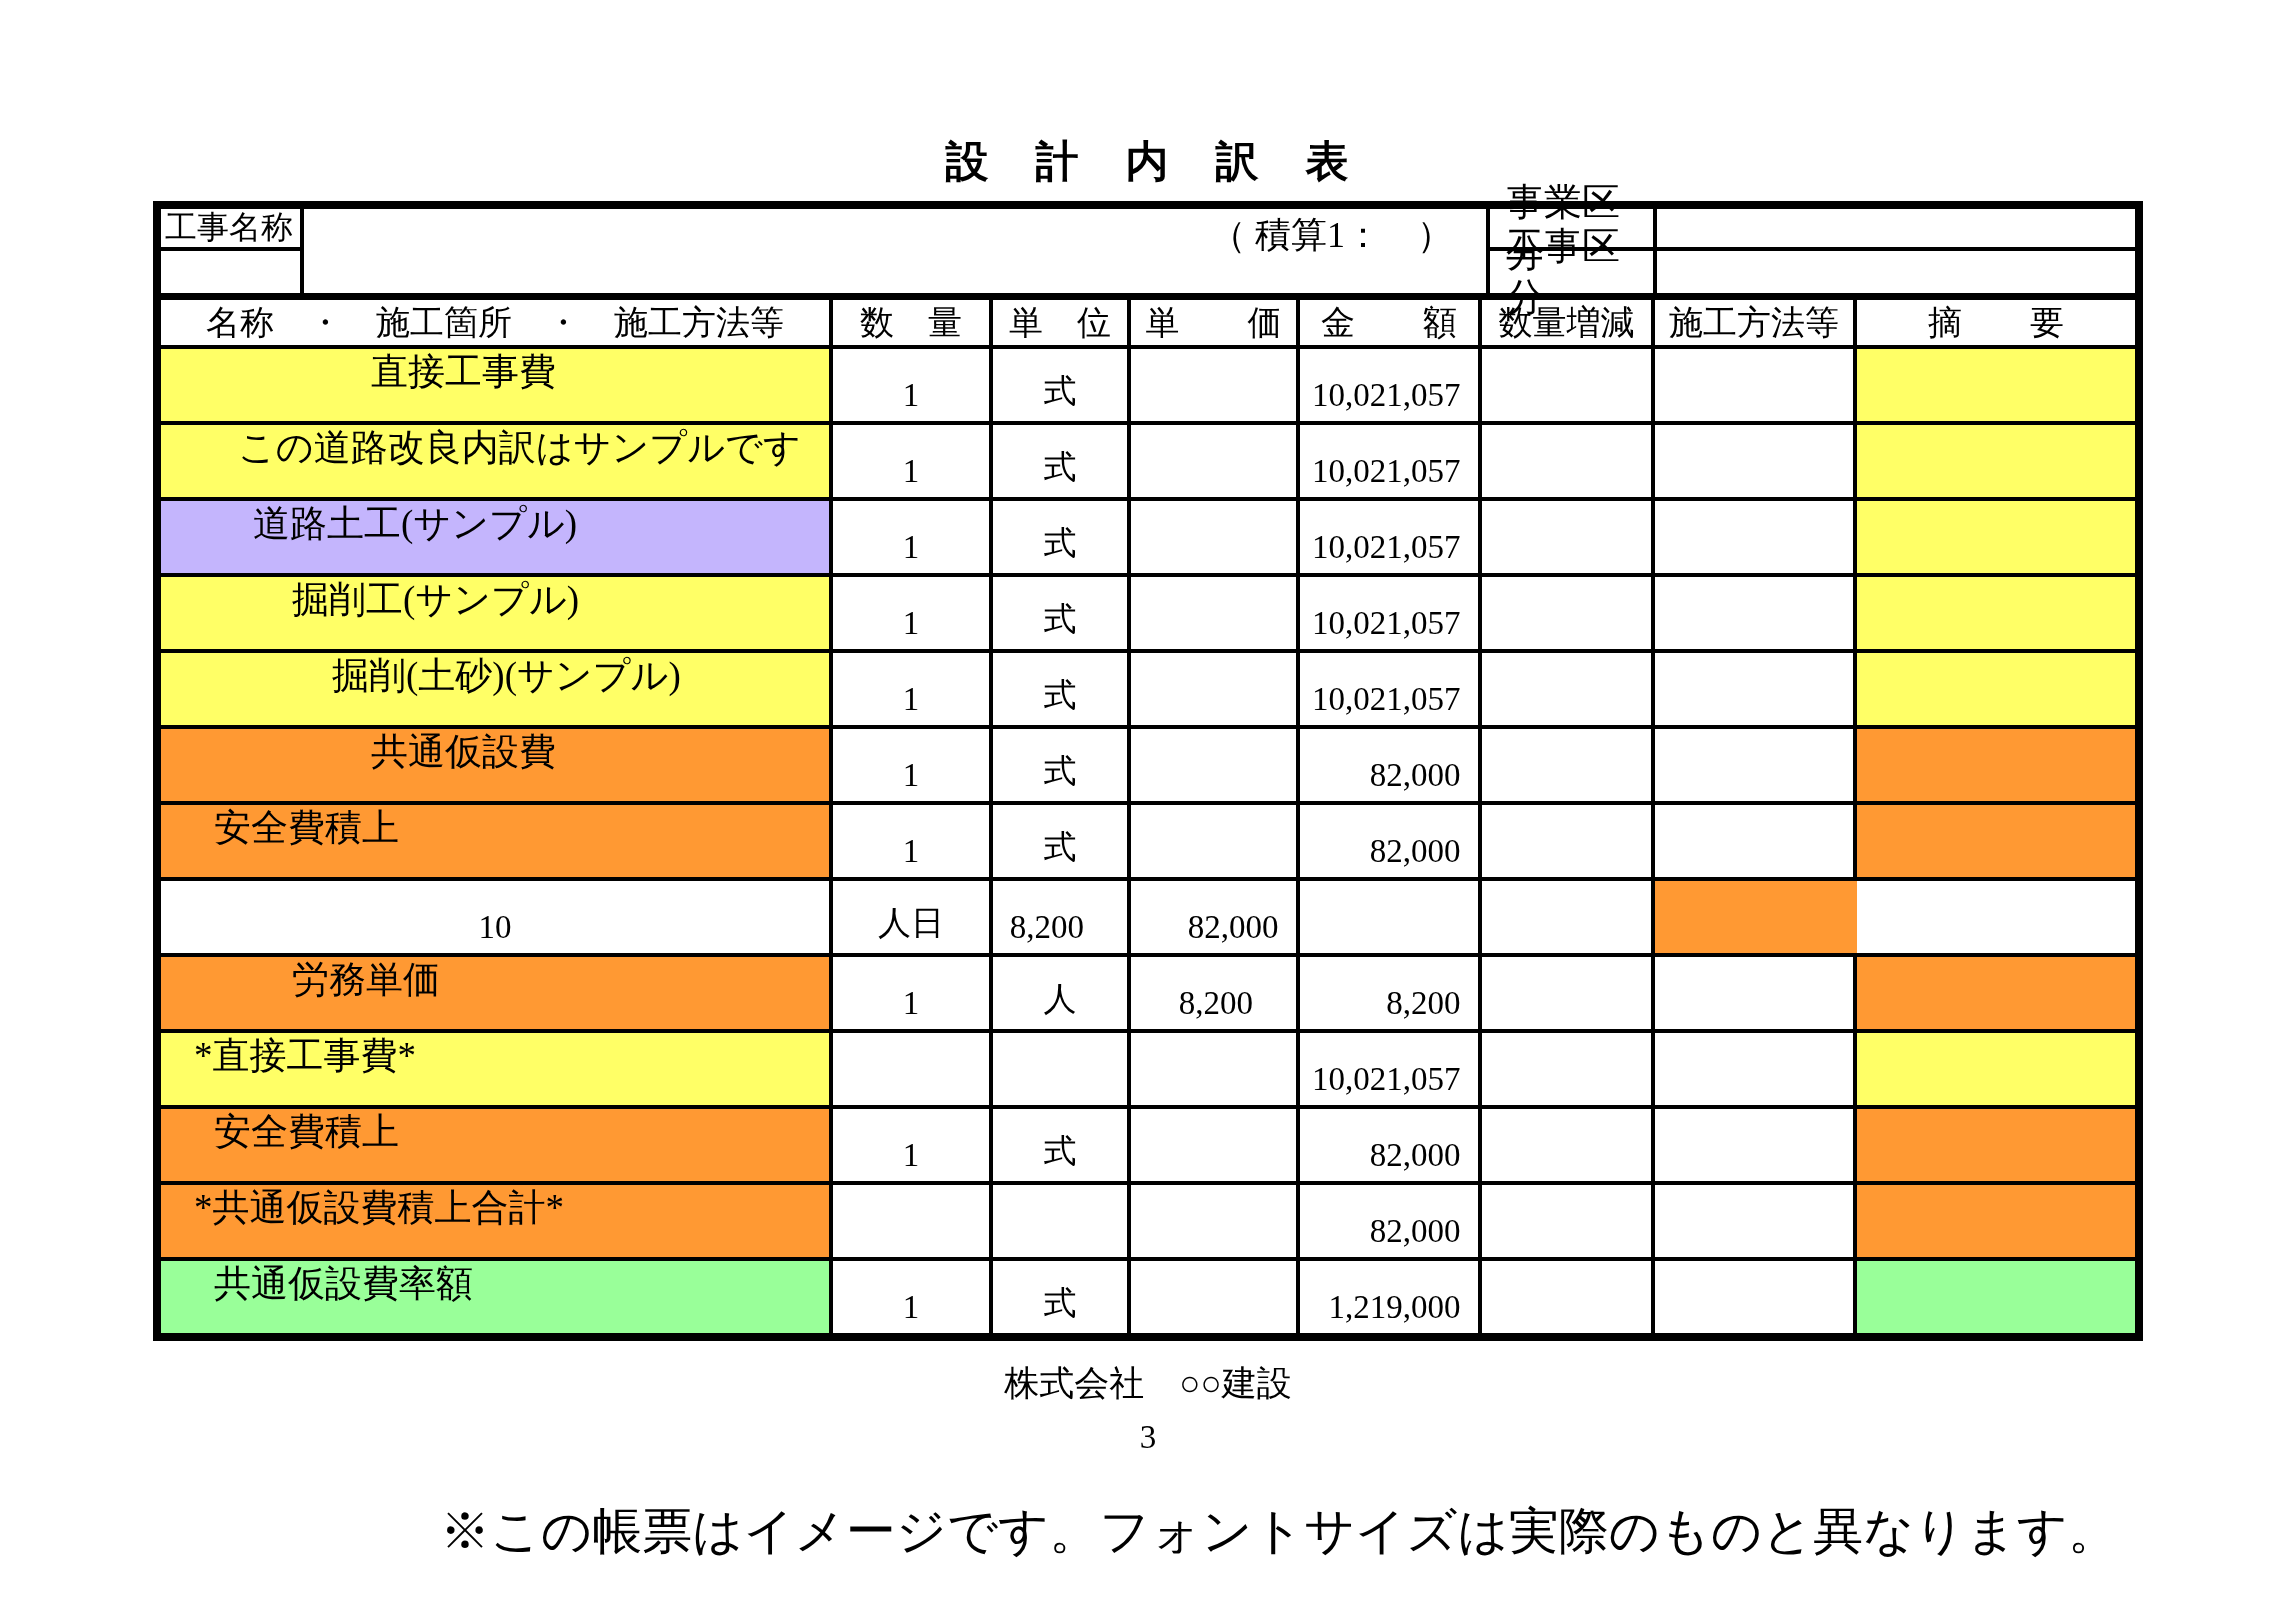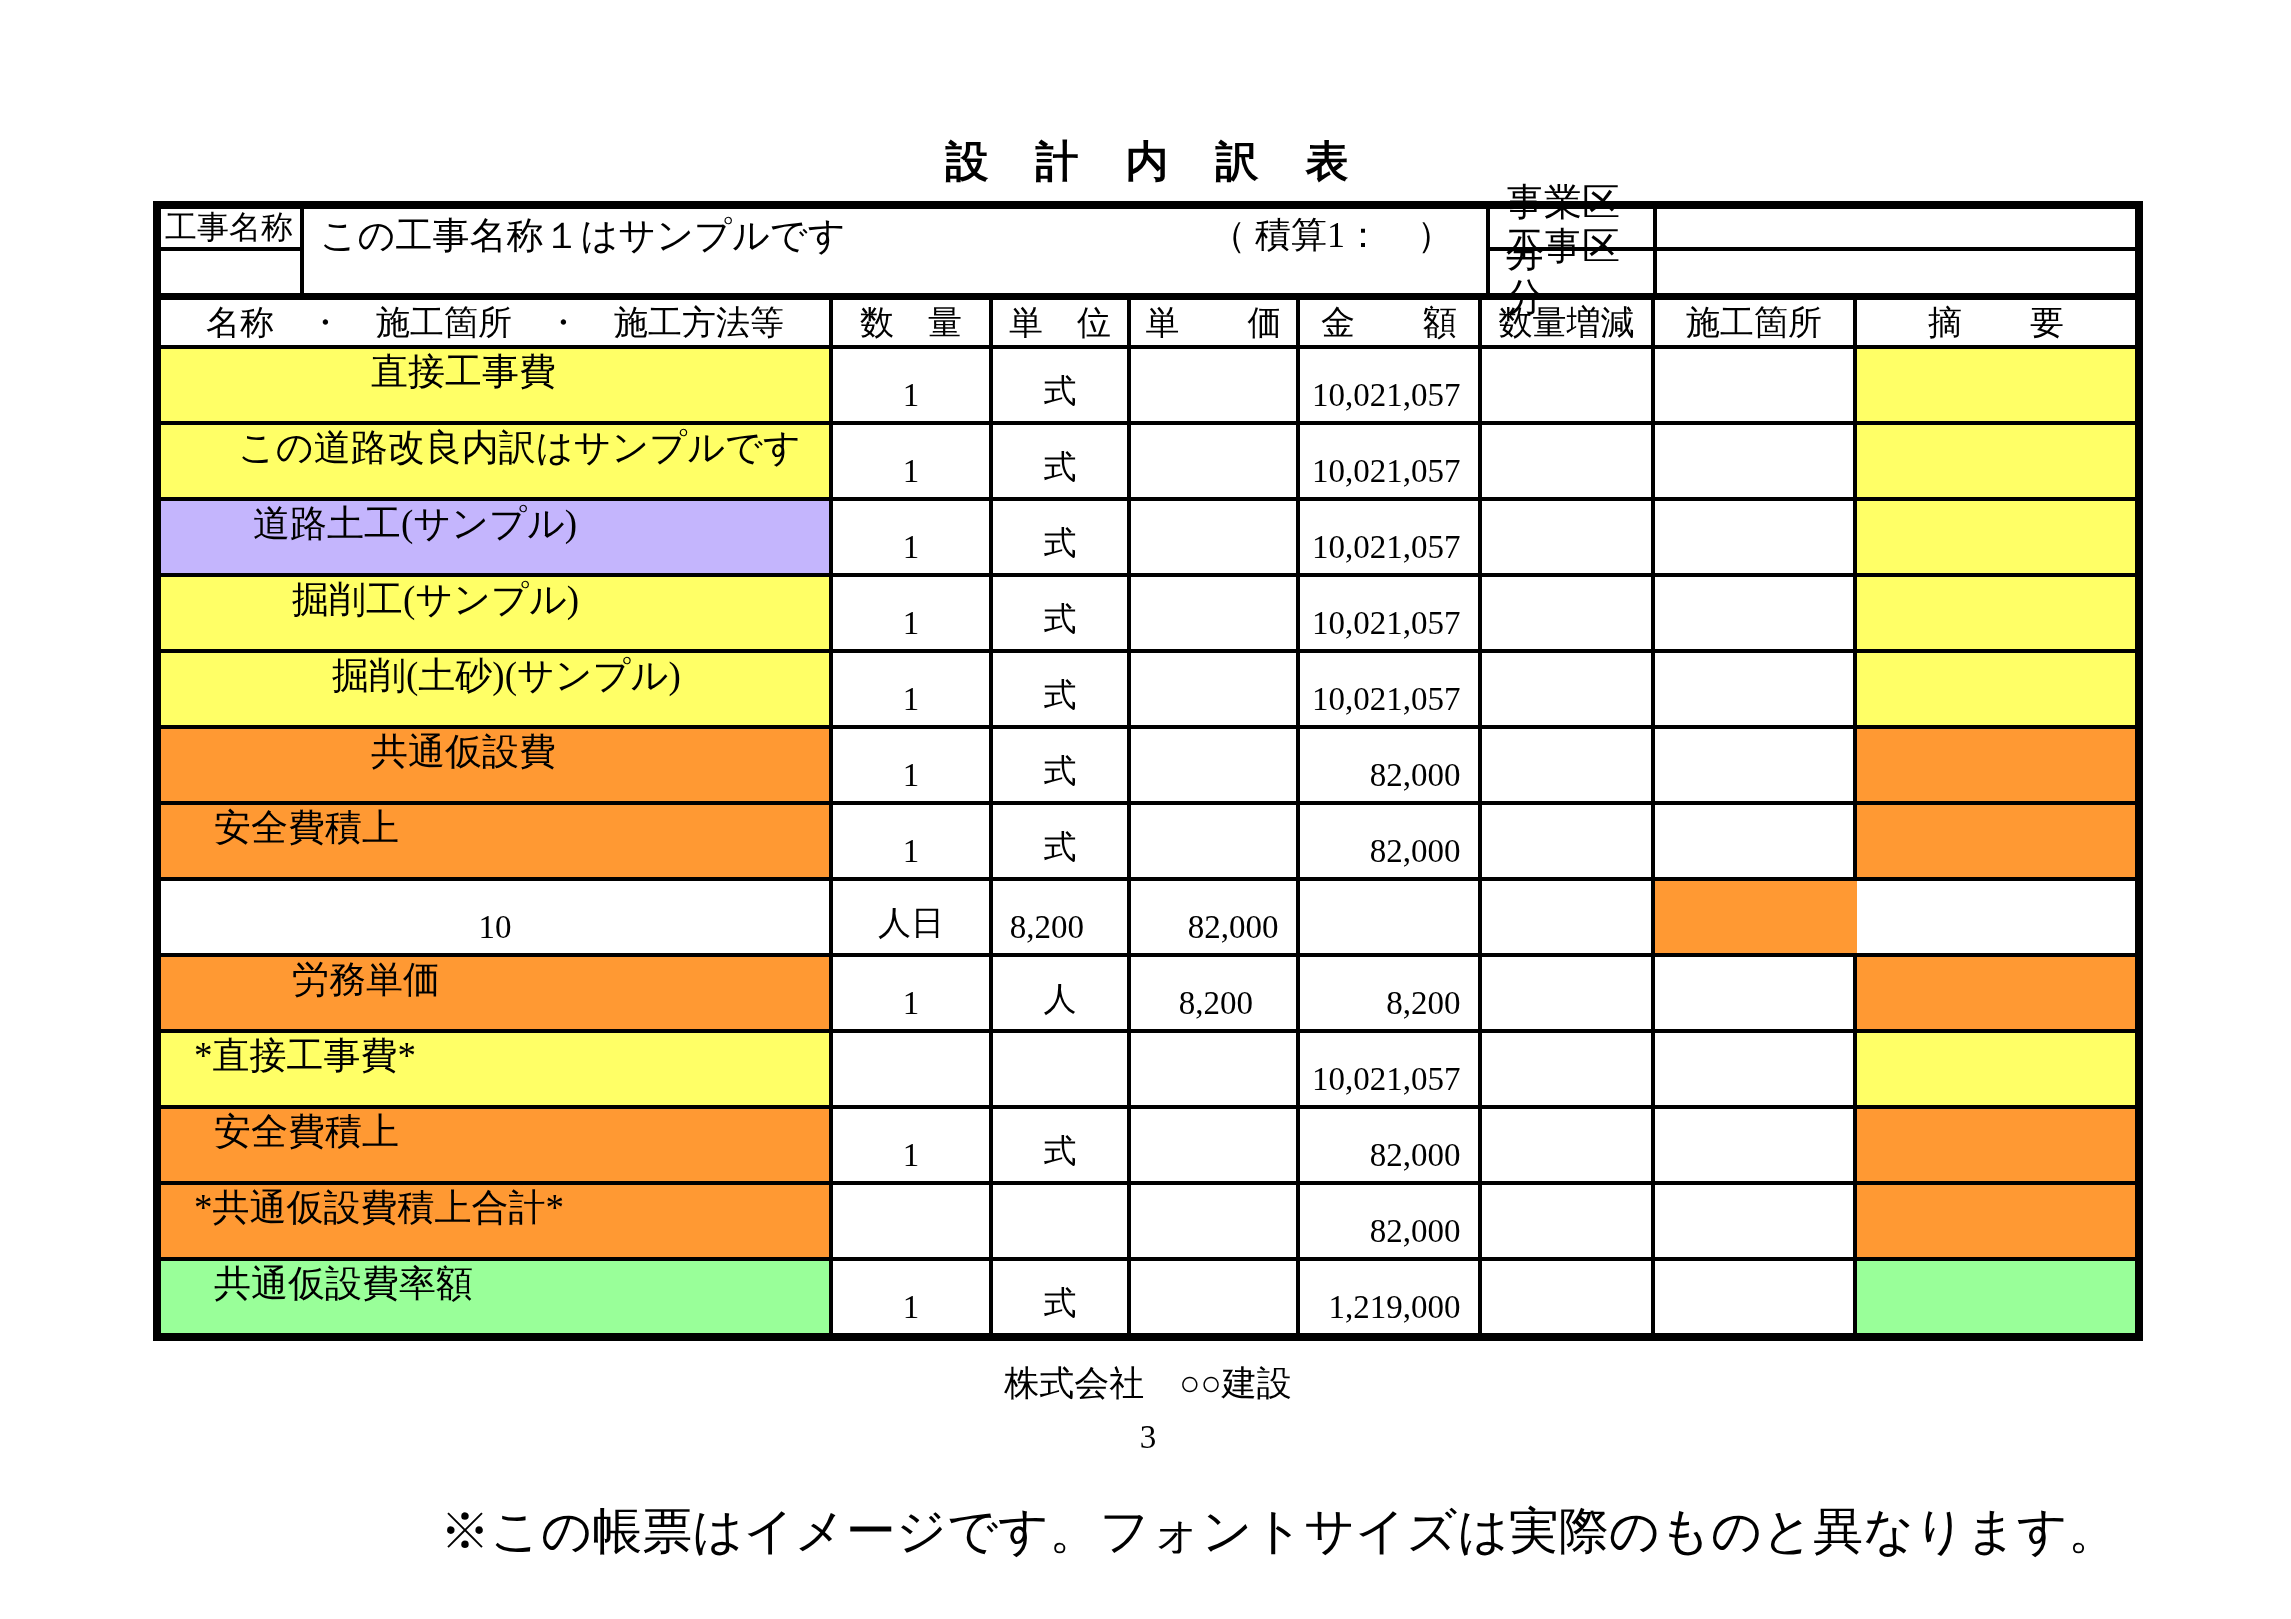--- a/index.html
+++ b/index.html
@@ -75,37 +75,36 @@
 <body>
 
 <div class="title">設　計　内　訳　表</div>
 
 <div class="doc">
 
   <div class="band">
     <div class="b-label">工事名称</div>
     <div class="b-label2"></div>
     <div class="b-name">
-      <span>この工事名称１はサンプルです</span>
       <span class="estimate">（ 積算1：　）</span>
     </div>
     <div class="b-divlab b-biz-label">事業区分</div>
     <div class="b-biz-value"></div>
     <div class="b-divlab b-con-label">工事区分</div>
     <div class="b-con-value"></div>
   </div>
 
   <div class="colhead grid8">
     <div class="cell">名称　・　施工箇所　・　施工方法等</div>
     <div class="cell">数　量</div>
     <div class="cell">単　位</div>
     <div class="cell">単　　価</div>
     <div class="cell">金　　額</div>
     <div class="cell">数量増減</div>
-    <div class="cell">施工箇所</div>
+    <div class="cell">施工方法等</div>
     <div class="cell nb">摘　　要</div>
   </div>
 
   <div id="rows">
       <div class="row grid8">
     <div class="cell c-name" style="background: rgb(255, 255, 102); padding-left: 210px;">直接工事費</div>
     <div class="cell c-qty">1</div>
     <div class="cell c-unit">式</div>
     <div class="cell c-uprice"></div>
     <div class="cell c-amount">10,021,057</div>

